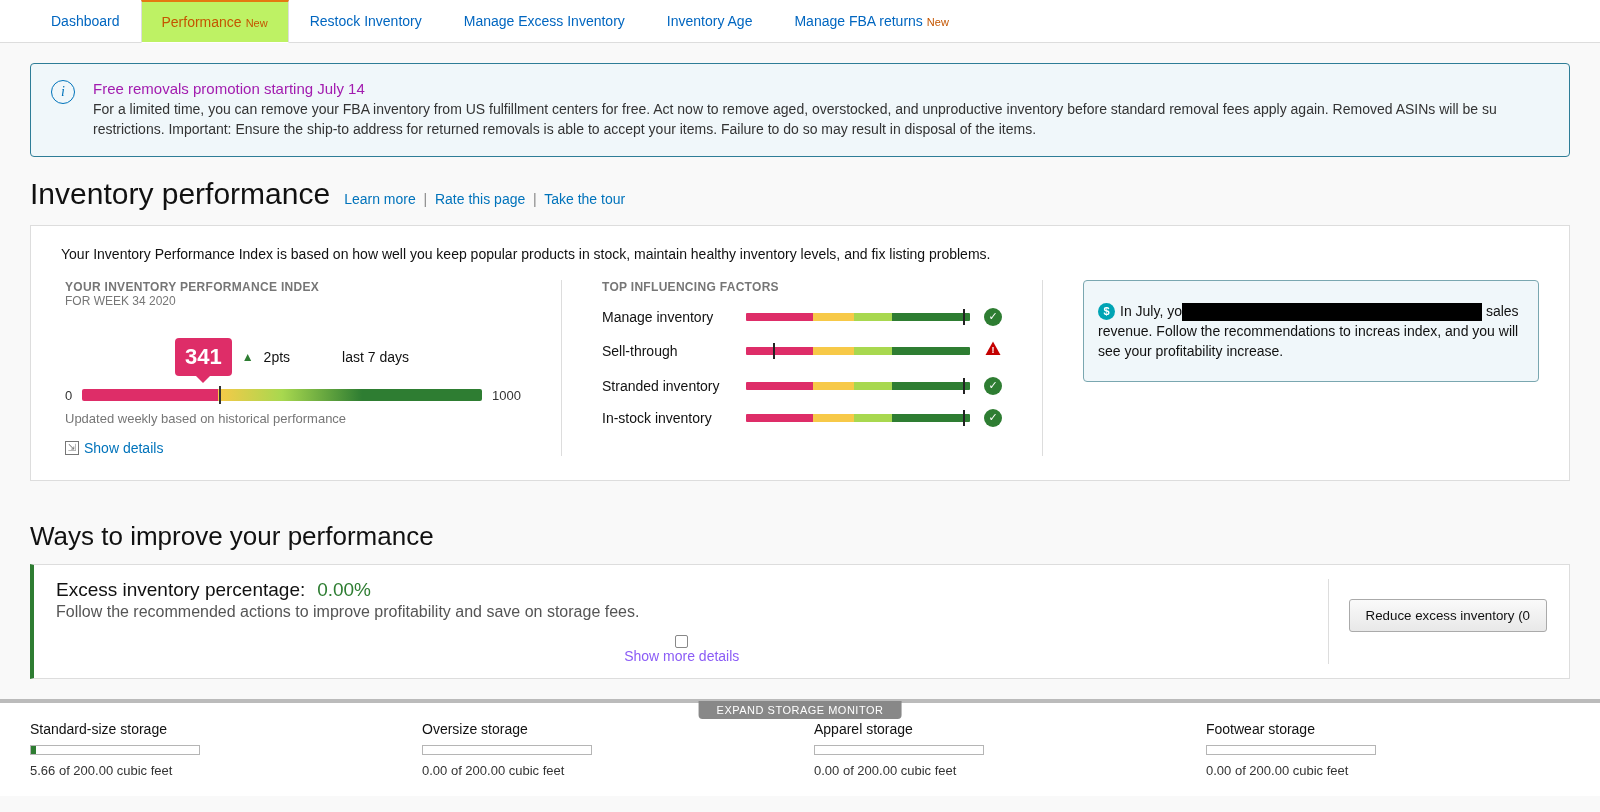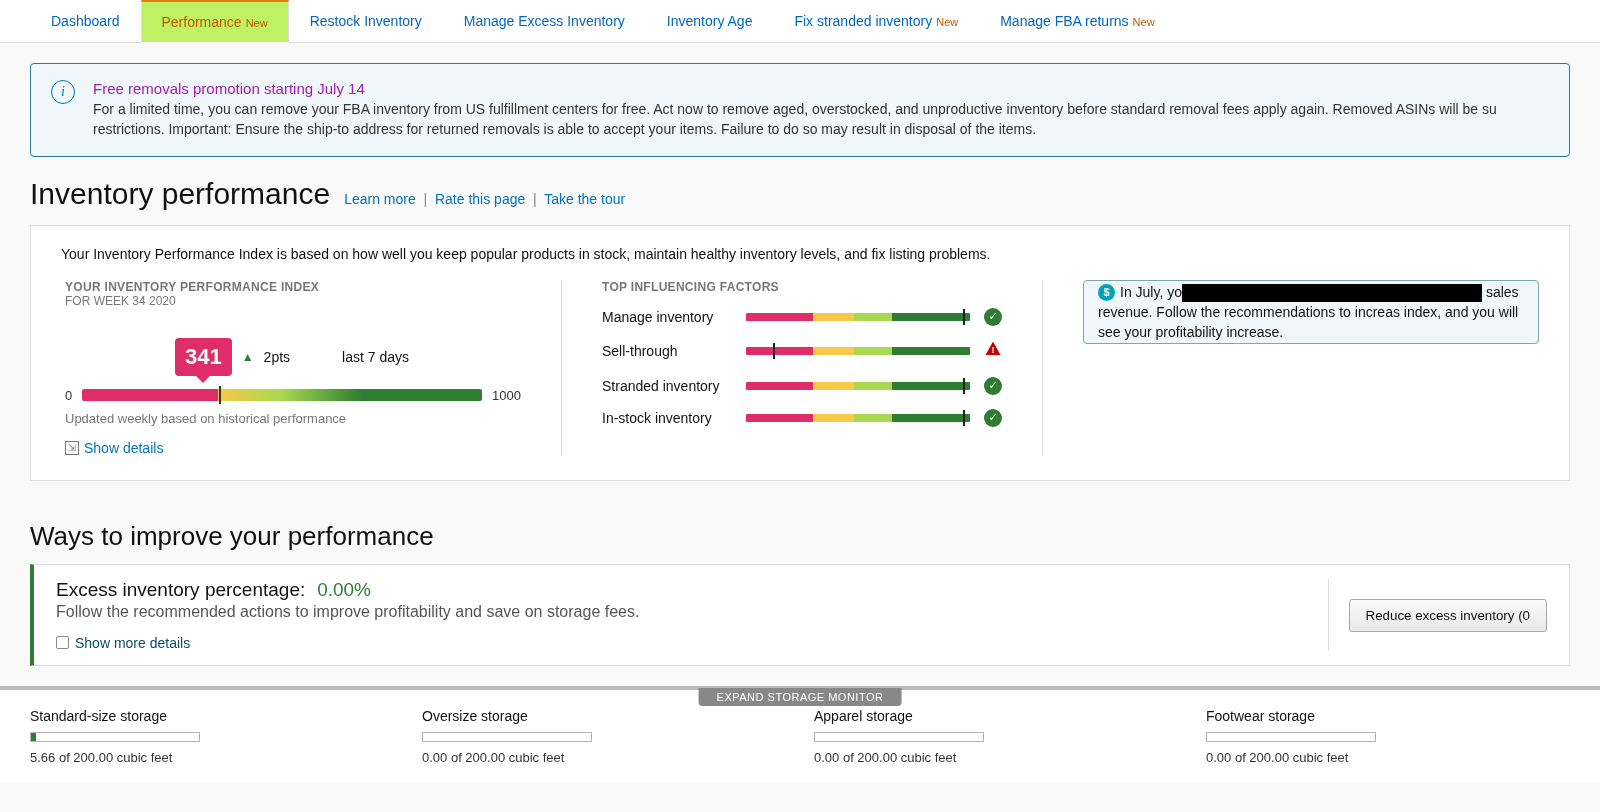--- a/index.html
+++ b/index.html
@@ -49,32 +49,32 @@
     .factors-section { flex: 0 0 400px; }
     .factor-row { display: flex; align-items: center; gap: 14px; margin-bottom: 14px; }
     .factor-label { flex: 0 0 130px; color: #111; font-size: 14px; }
     .factor-bar { flex: 1; height: 8px; background: linear-gradient(to right, #de2d68 0%, #de2d68 30%, #f7c948 30%, #f7c948 48%, #a8d84f 48%, #a8d84f 65%, #2e7d32 65%, #2e7d32 100%); position: relative; border-radius: 1px; }
     .factor-marker { position: absolute; top: -4px; width: 2px; height: 16px; background: #222; }
     .status-icon { width: 18px; height: 18px; border-radius: 50%; display: flex; align-items: center; justify-content: center; font-size: 11px; color: #fff; }
     .status-ok { background: #2e7d32; }
     .warn-icon { color: #c40000; font-size: 17px; }
     
     .tip-section { flex: 1; }
-    .tip-box { border: 1px solid #7aa7b0; background: #f0f7fa; border-radius: 4px; padding: 1px 14px; line-height: 1.45; position: relative; }
+    .tip-box { border: 1px solid #7aa7b0; background: #f0f7fa; border-radius: 4px; padding: 20px 14px; line-height: 1.45; position: relative; }
     .dollar-icon { display: inline-block; width: 17px; height: 17px; border-radius: 50%; background: #00a4b4; color: #fff; font-size: 11px; text-align: center; line-height: 17px; font-weight: bold; margin-right: 5px; vertical-align: middle; }
     .redacted { display: inline-block; background: #000; height: 18px; width: 300px; vertical-align: middle; }
     
     .improve-header { margin: 40px 30px 12px; font-size: 26px; font-weight: 400; color: #111; }
     
     .excess-card { margin: 0 30px; border: 1px solid #ddd; border-left: 4px solid #2e7d32; background: #fff; padding: 14px 22px; display: flex; justify-content: space-between; align-items: flex-start; position: relative; }
     .excess-left { flex: 1; }
     .excess-title { font-size: 19px; color: #111; display: inline; }
     .excess-value { font-size: 19px; color: #2e7d32; margin-left: 8px; }
     .excess-desc { color: #555; font-size: 16px; margin-top: 2px; }
-    .show-more-row { margin-top: 14px; display: flex; align-items: center; gap: 6px; color: #0c4a6e; cursor: pointer; }
+    .show-more-row { margin-top: 14px; display: flex; align-items: center; gap: 0; color: #8b5cf6; cursor: pointer; flex-direction: column; }
     .checkbox { width: 13px; height: 13px; border: 1px solid #888; border-radius: 2px; }
     .reduce-btn { border: 1px solid #aaa; background: linear-gradient(#fafafa,#e8e8e8); padding: 8px 16px; border-radius: 3px; color: #111; cursor: pointer; white-space: nowrap; margin-top: 20px; }
     .excess-divider { width: 1px; background: #ddd; align-self: stretch; margin: 0 20px; }
     
     .storage-monitor-btn { position: absolute; left: 50%; transform: translateX(-50%); top: -2px; background: #888; color: #fff; font-size: 11px; padding: 3px 18px; border-radius: 0 0 4px 4px; letter-spacing: 0.5px; cursor: pointer; z-index: 5; }
     
     .storage-section { position: relative; border-top: 4px solid #bbb; background: #fff; margin-top: 20px; padding: 18px 16px 18px; display: flex; gap: 0; }
     .storage-col { flex: 1; padding: 0 14px; border-right: 1px solid transparent; }
     .storage-label { color: #111; font-size: 14px; margin-bottom: 8px; }
     .storage-bar { height: 10px; border: 1px solid #b5b5b5; background: #fff; width: 170px; margin-bottom: 8px; position: relative; }
@@ -83,21 +83,20 @@
   </style>
 </head>
 <body>
 
 <div class="tabs">
   <div class="tab"><span>Dashboard</span></div>
   <div class="tab active"><span>Performance</span><span class="new-badge">New</span></div>
   <div class="tab"><span>Restock Inventory</span></div>
   <div class="tab"><span>Manage Excess Inventory</span></div>
   <div class="tab"><span>Inventory Age</span></div>
-  <div class="tab"><span>Fix stranded inventory</span><span class="new-badge">New</span></div>
   <div class="tab"><span>Manage FBA returns</span><span class="new-badge">New</span></div>
 </div>
 
 <div class="info-banner">
   <div class="info-icon">i</div>
   <div>
     <div class="banner-title">Free removals promotion starting July 14</div>
     <div class="banner-body">For a limited time, you can remove your FBA inventory from US fulfillment centers for free. Act now to remove aged, overstocked, and unproductive inventory before standard removal fees apply again. Removed ASINs will be su restrictions. Important: Ensure the ship-to address for returned removals is able to accept your items. Failure to do so may result in disposal of the items.</div>
   </div>
 </div>

